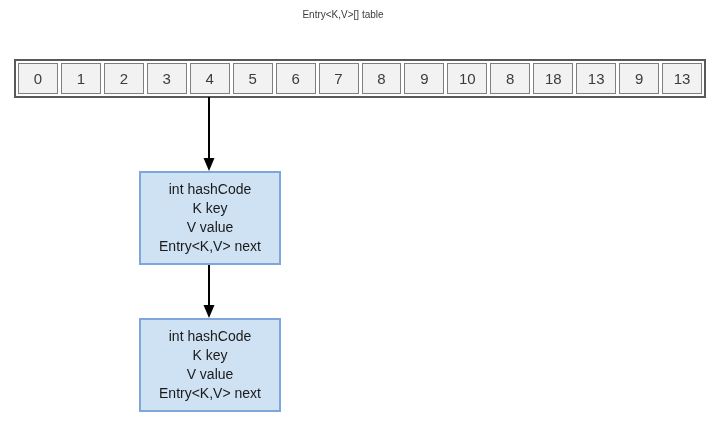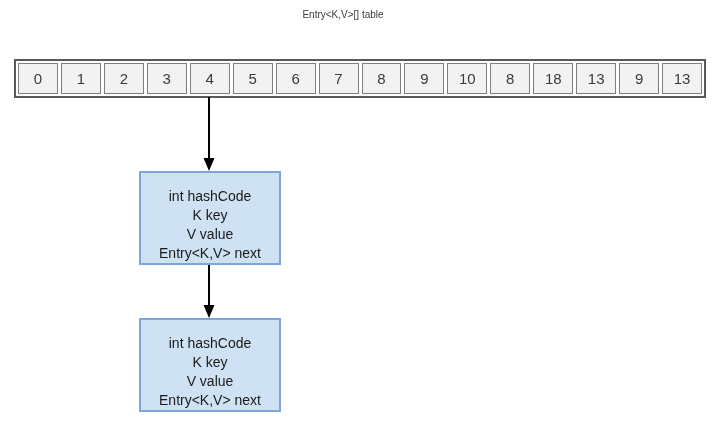--- a/index.html
+++ b/index.html
@@ -66,21 +66,21 @@
   .entry-node {
     position: absolute;
     left: 139px;
     width: 142px;
     height: 94px;
     background: var(--node-fill);
     border: 2px solid var(--node-border);
     display: flex;
     flex-direction: column;
     align-items: center;
-    justify-content: flex-end;
+    justify-content: center;
     font-size: 14px;
     line-height: 19px;
     color: #1a1a1a;
     text-align: center;
   }
   #entry-node-1 { top: 171px; }
   #entry-node-2 { top: 318px; }
 </style>
 </head>
 <body>

